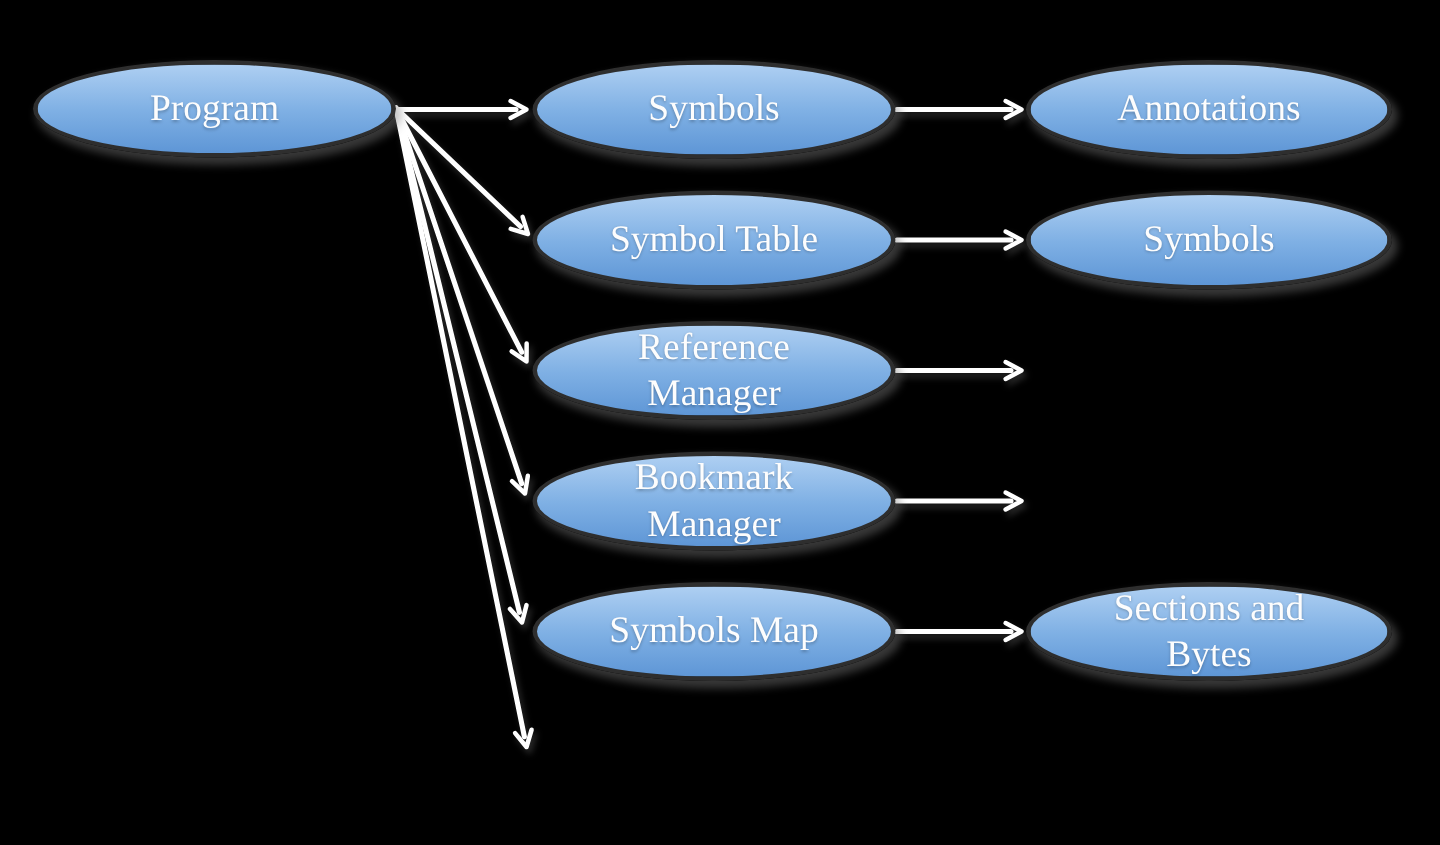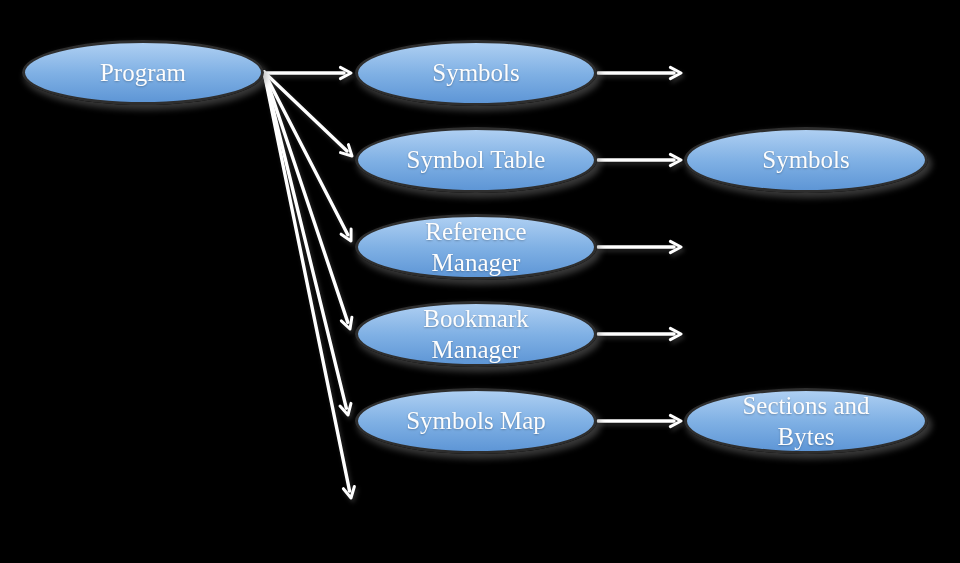--- a/index.html
+++ b/index.html
@@ -129,20 +129,23 @@
   <div class="node n-reference-manager">
     <span class="label wrap-narrow">Reference Manager</span>
   </div>
   <div class="node n-bookmark-manager">
     <span class="label wrap-narrow">Bookmark Manager</span>
   </div>
   <div class="node n-memory-map">
     <span class="label">Symbols Map</span>
   </div>
 
+  <div class="node n-annotations">
+    <span class="label">Annotations</span>
+  </div>
   <div class="node n-symbols">
     <span class="label">Symbols</span>
   </div>
   <div class="node n-sections-bytes">
     <span class="label wrap-mid">Sections and Bytes</span>
   </div>
 
 </div>
 
 </body></html>

